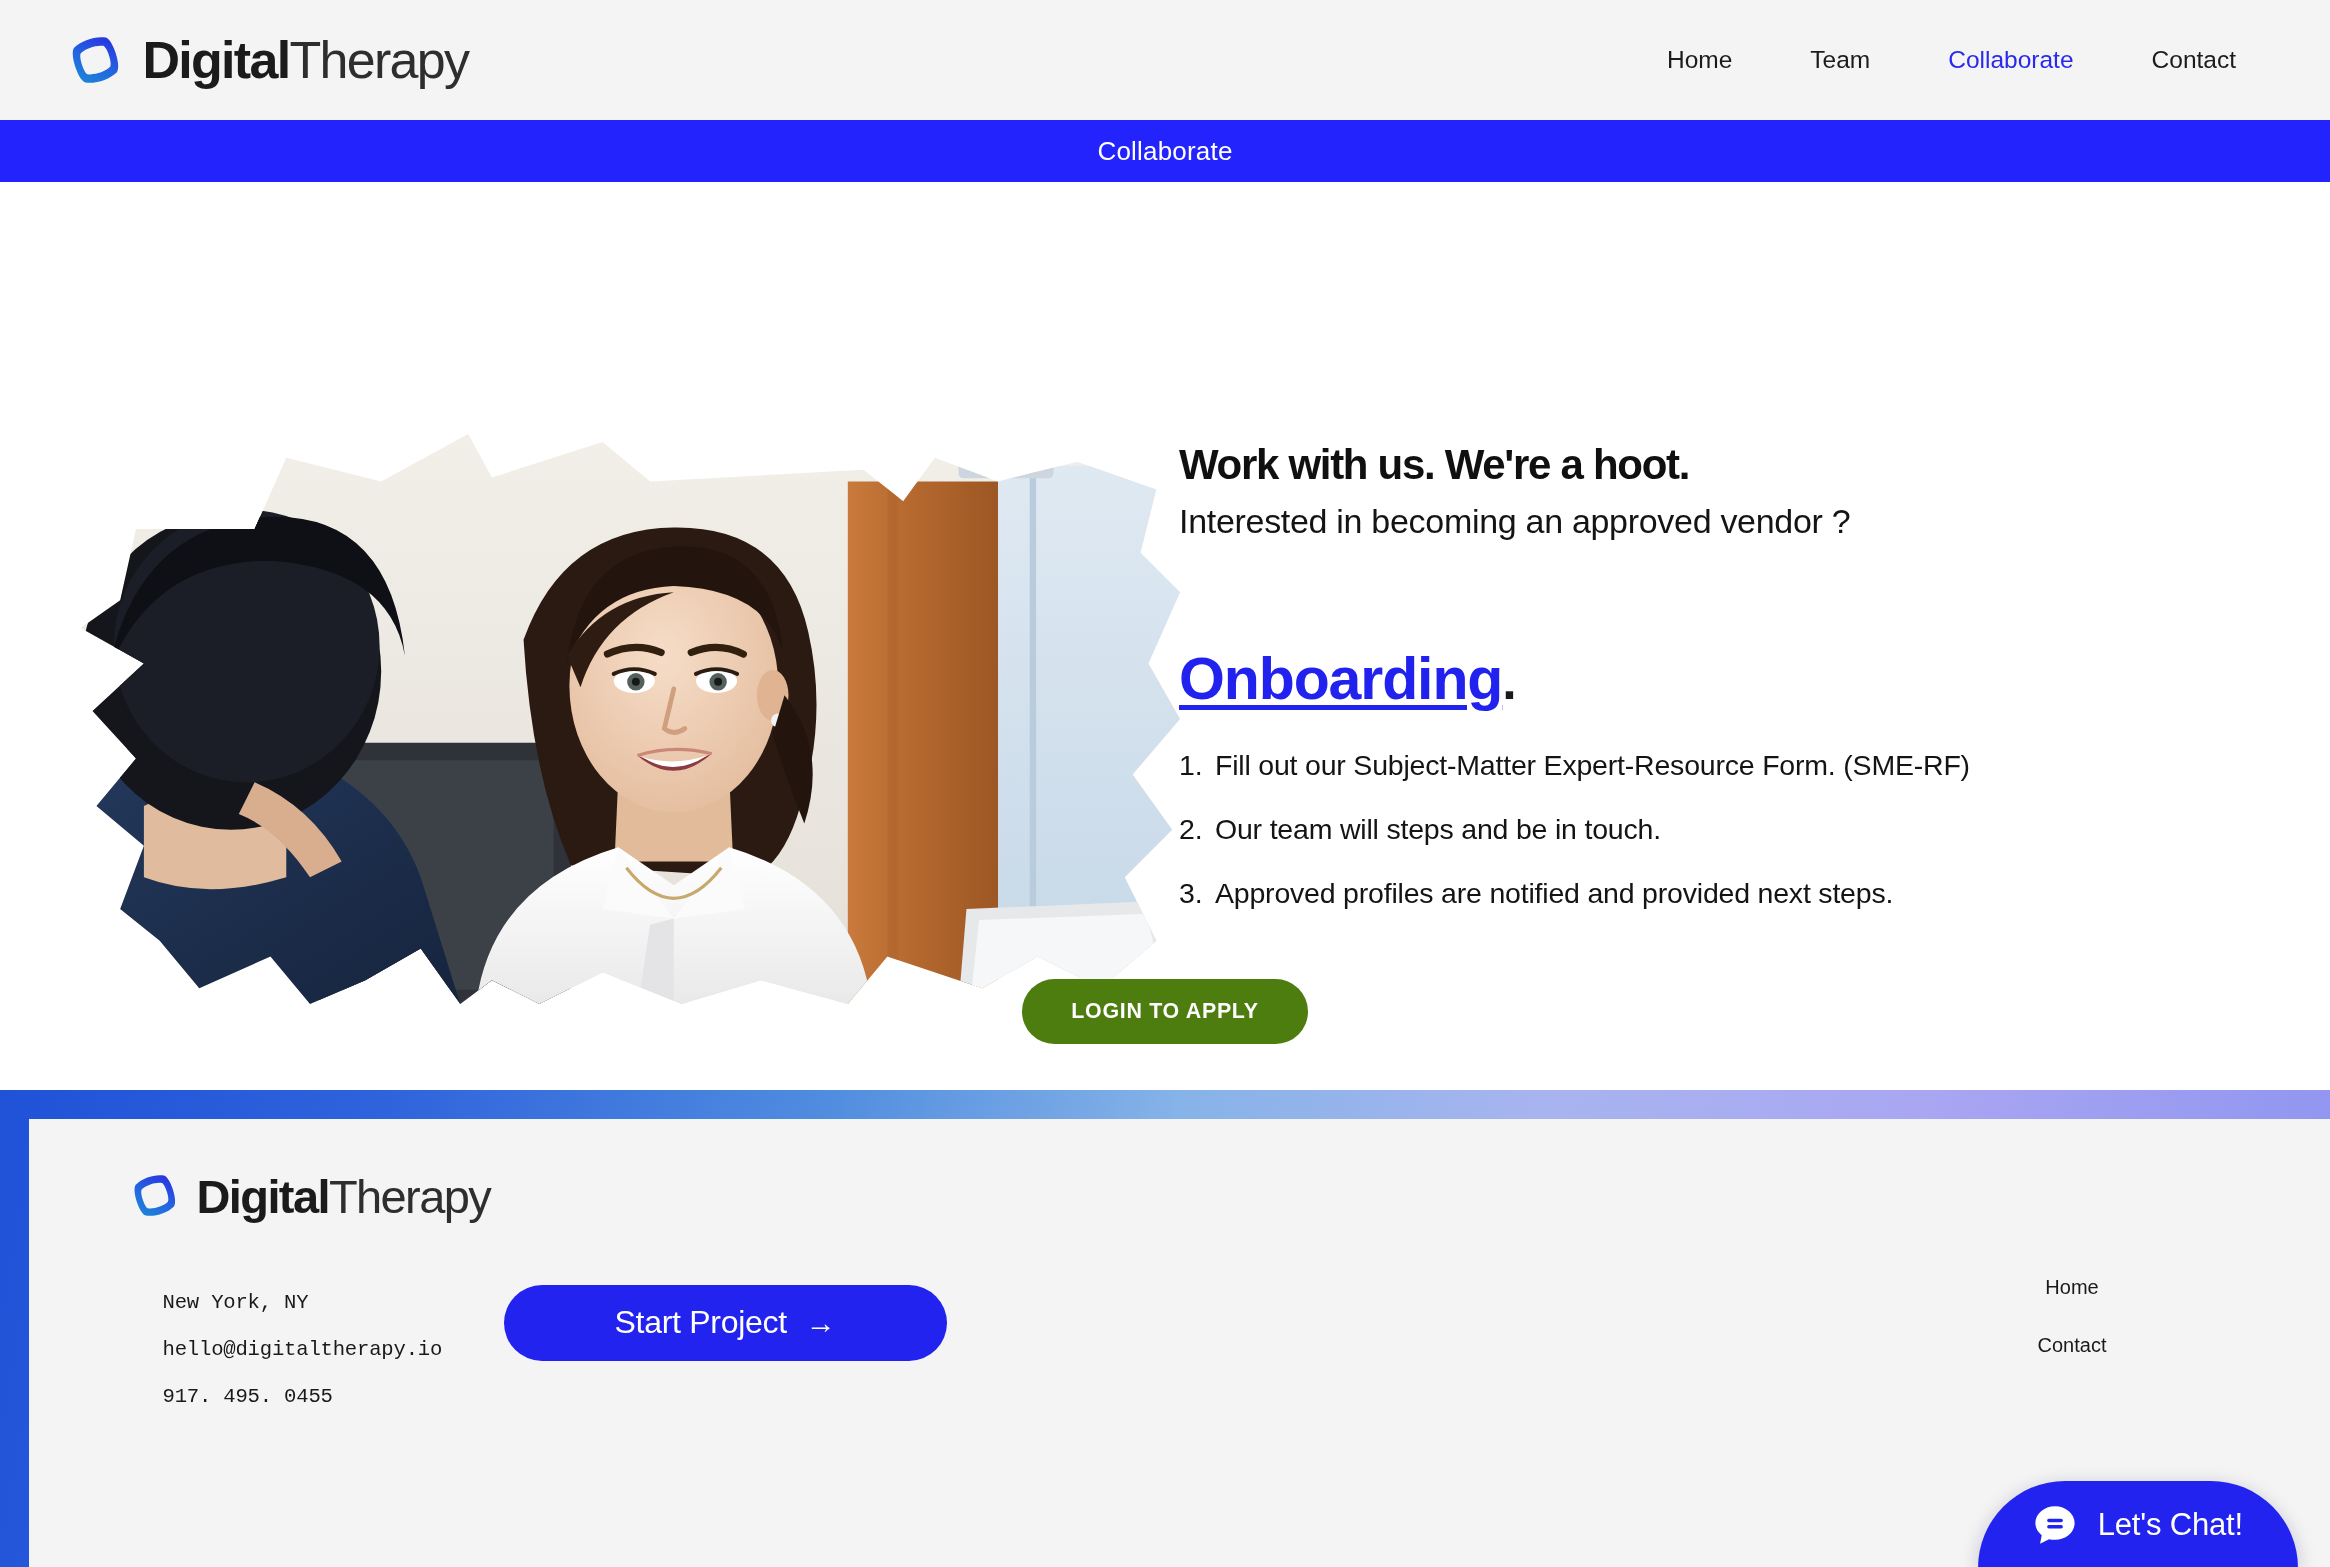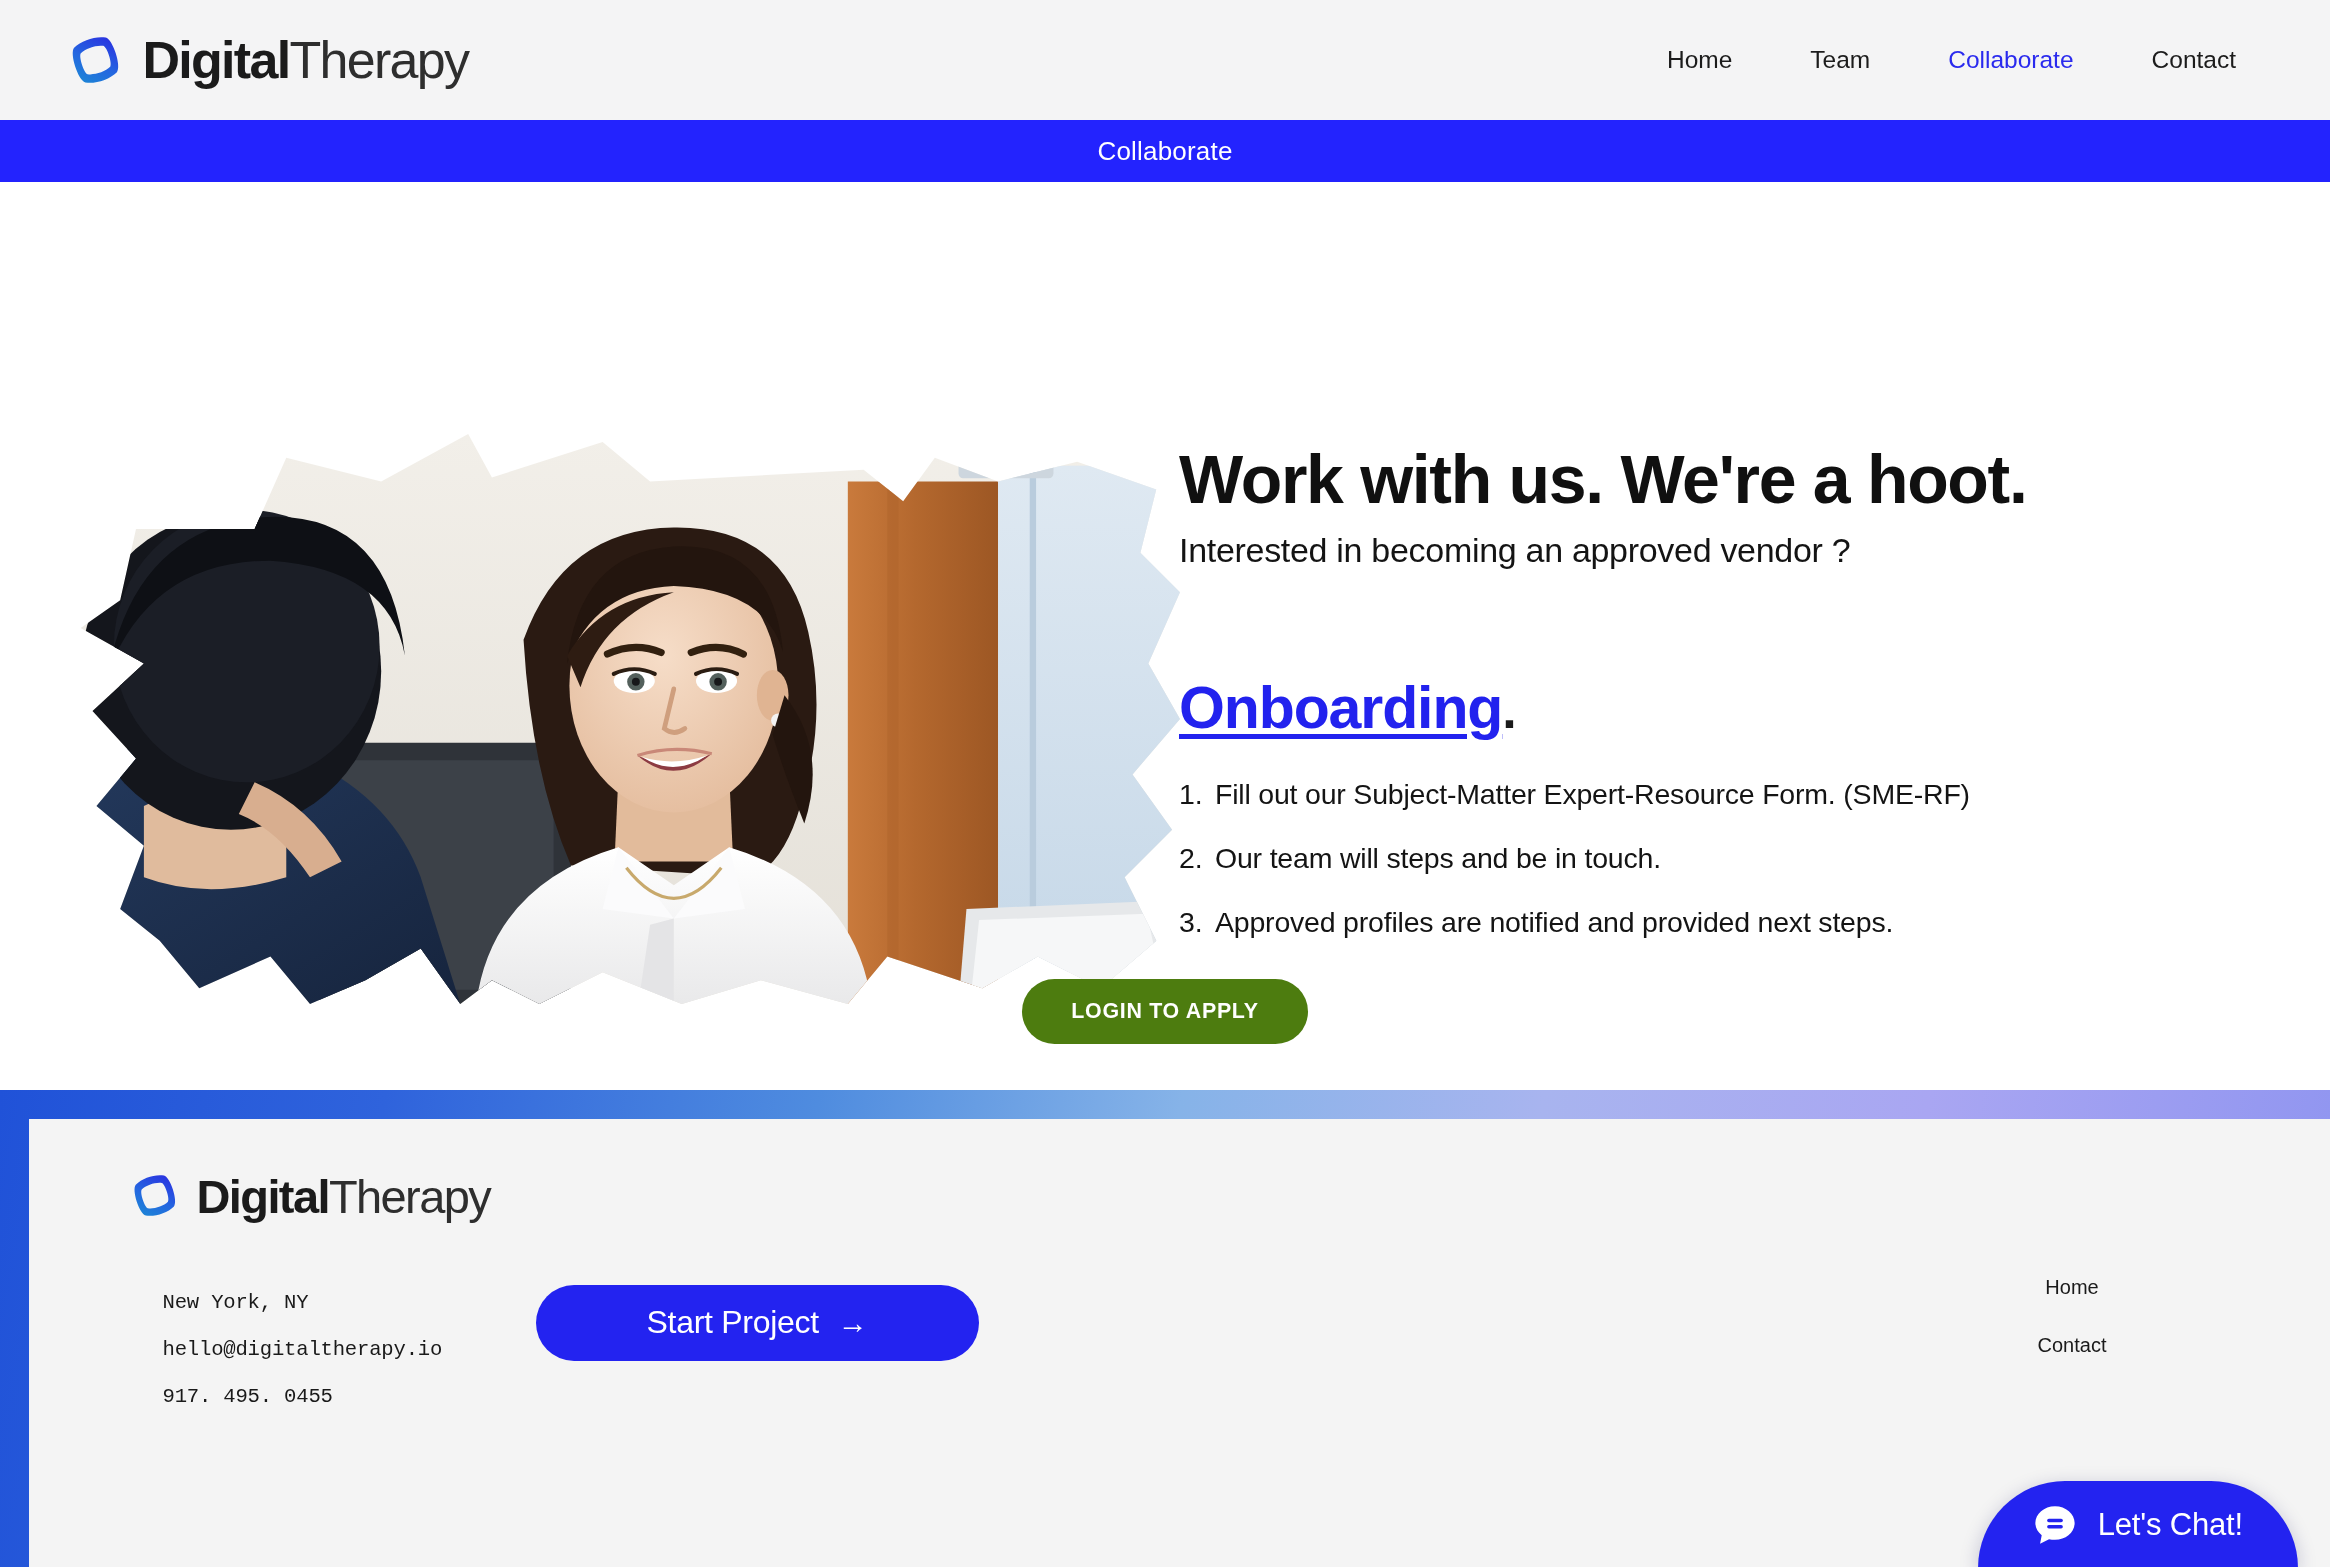--- a/index.html
+++ b/index.html
@@ -111,21 +111,21 @@
   }
 
   .hero-copy {
     position: absolute;
     left: 1179px;
     top: 259px;
     width: 1092px;
   }
 
   .hero-title {
-    font-size: 68px;
+    font-size: 42px;
     font-weight: 700;
     color: #101010;
     letter-spacing: -1.3px;
     line-height: 1.12;
     white-space: nowrap;
   }
 
   .hero-subtitle {
     margin-top: 14.2px;
     font-size: 34px;
@@ -248,21 +248,21 @@
     white-space: nowrap;
     letter-spacing: -0.2px;
   }
 
   .footer-cta {
     position: absolute;
     left: 475px;
     top: 166px;
     width: 475px;
     display: flex;
-    justify-content: flex-end;
+    justify-content: flex-start;
   }
   .start-project-button {
     background: #2323f0;
     color: #ffffff;
     border: none;
     border-radius: 790px;
     width: 443px;
     height: 76px;
     font-size: 32px;
     font-weight: 400;

